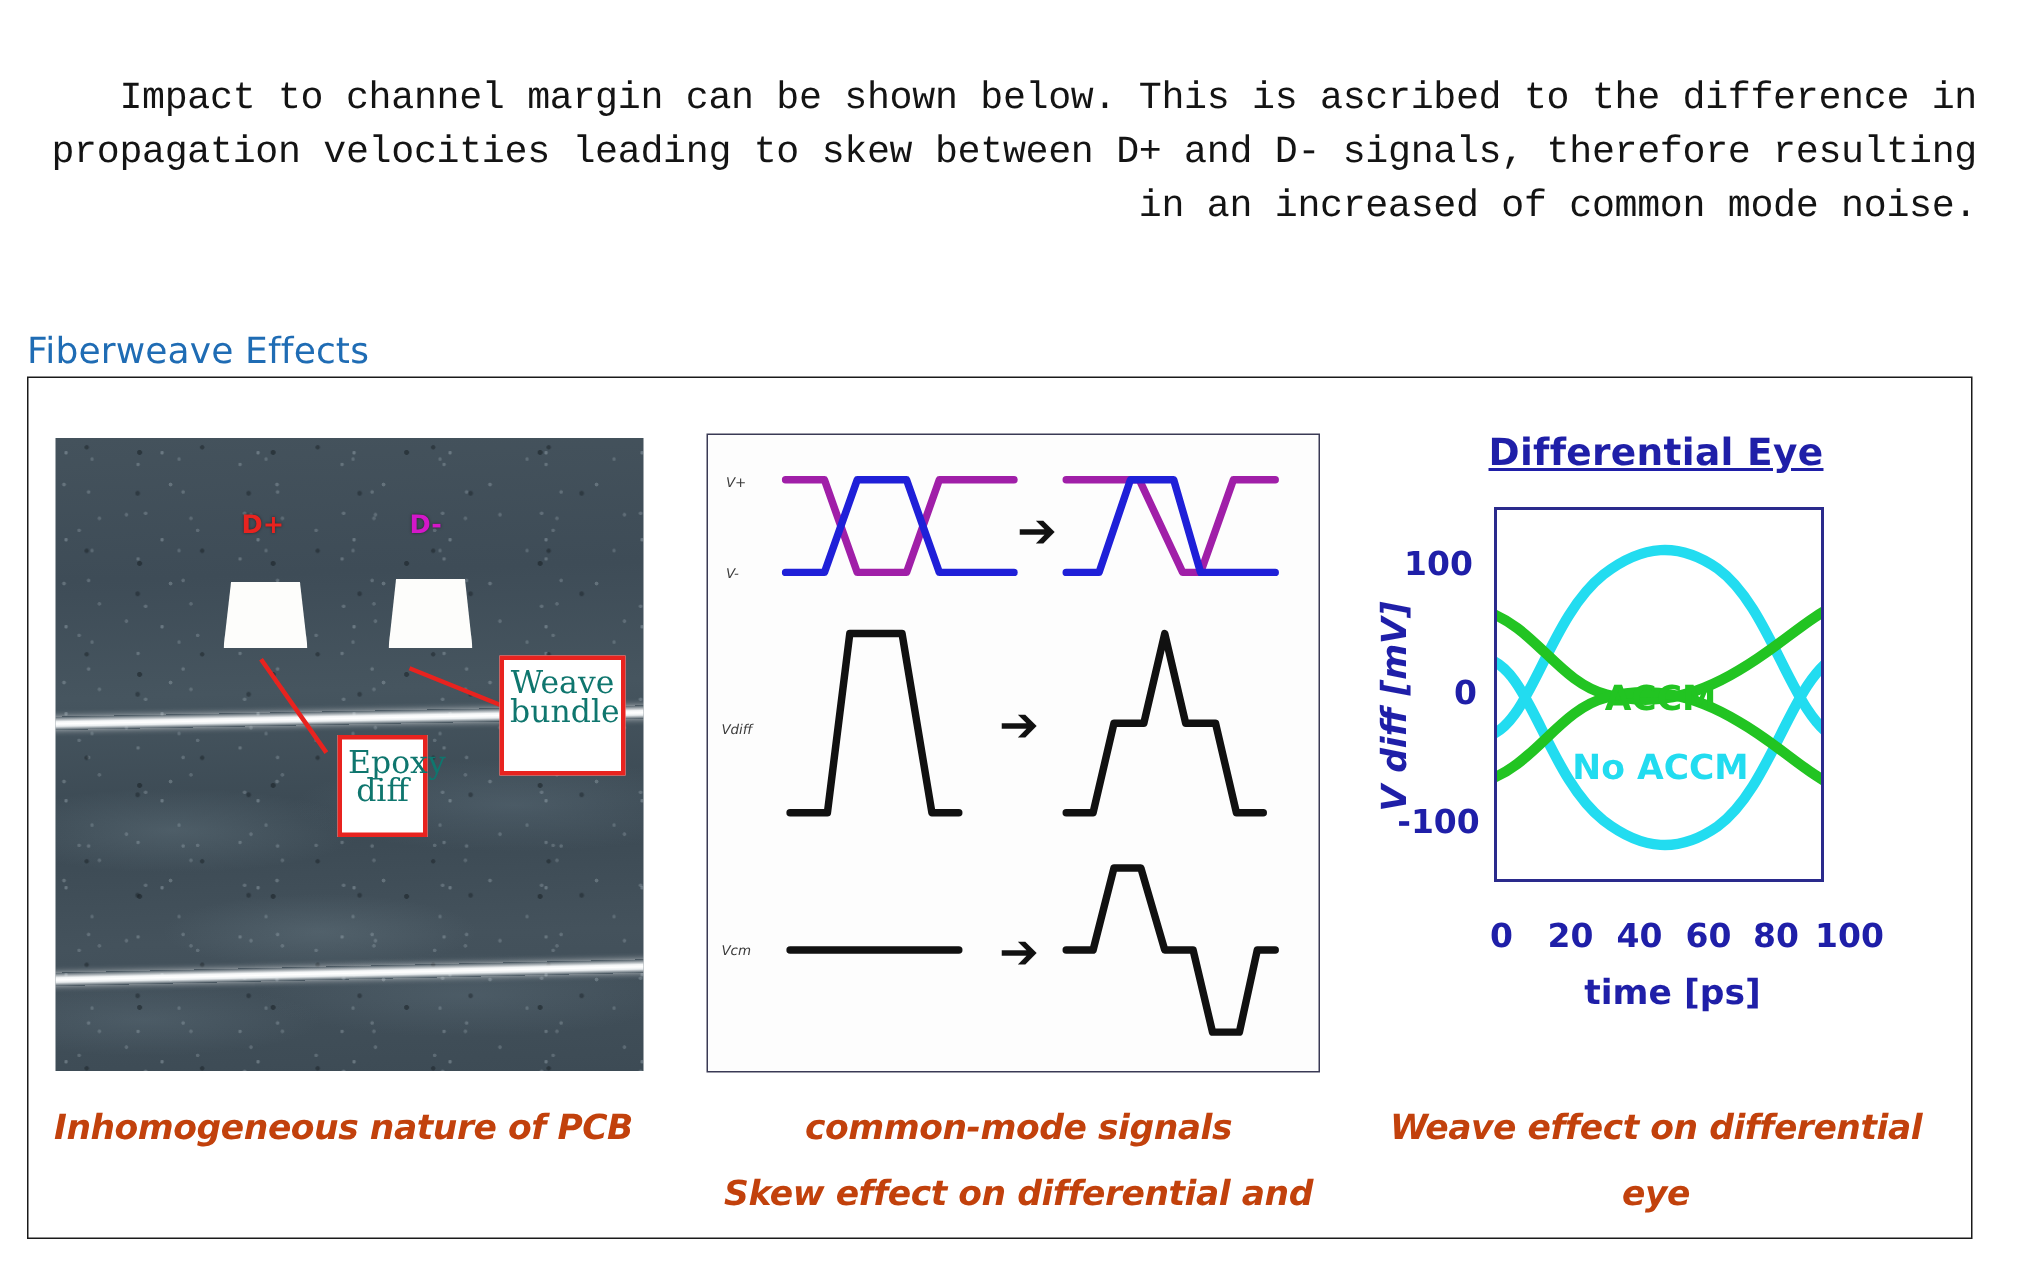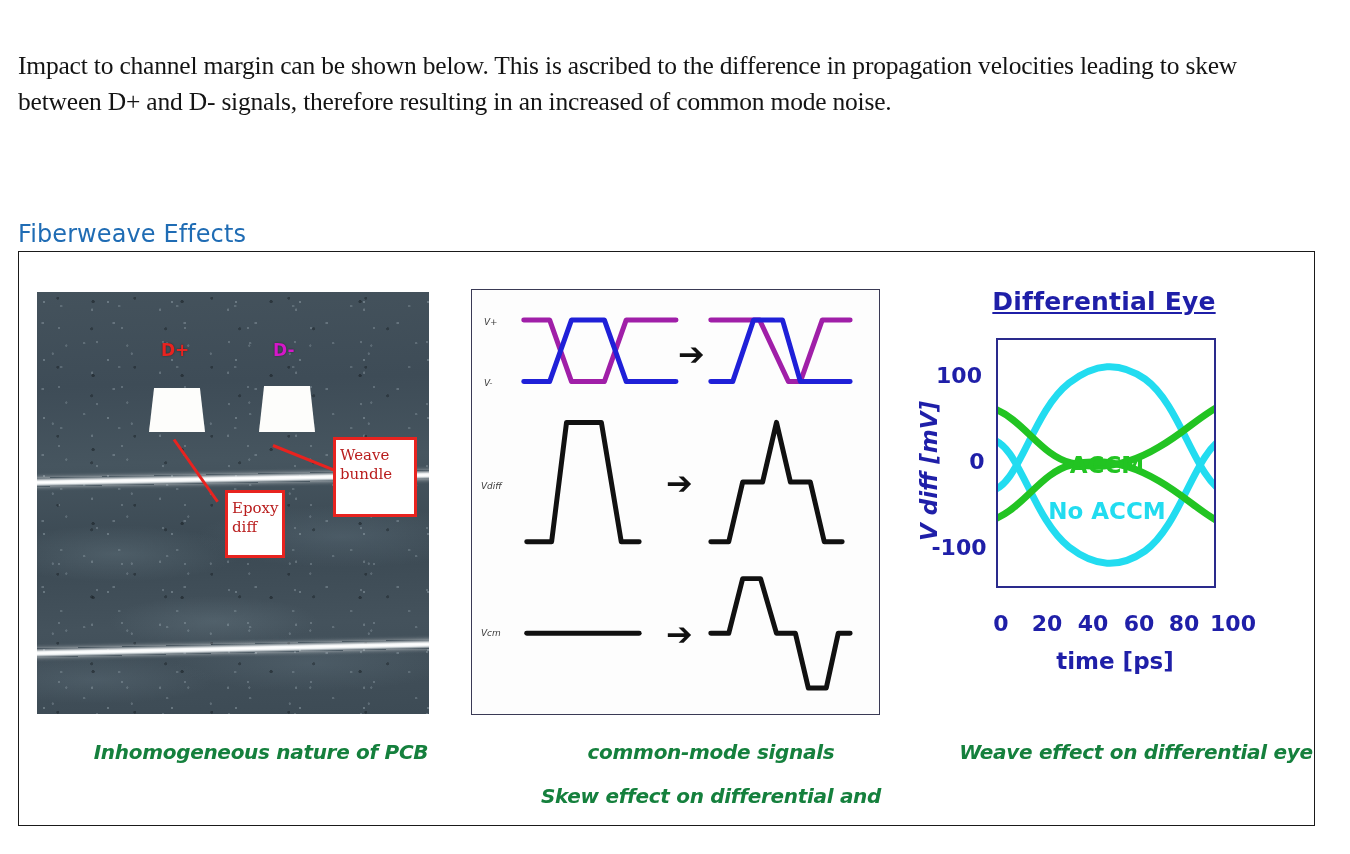--- a/index.html
+++ b/index.html
@@ -17,22 +17,23 @@
 
   
   #intro-paragraph {
     position: absolute;
     left: 18px;
     top: 22px;
     width: 1300px;
     font-size: 25.5px;
     line-height: 36px;
     color: #141414;
-    font-family: Liberation Serif, serif;
+    font-family: Liberation Mono, monospace;
     letter-spacing: -0.2px;
+    text-align: right;
   }
 
   
   #section-heading {
     position: absolute;
     left: 18px;
     top: 200px;
     font-size: 24px;
     font-weight: normal;
     color: #1f6cb4;
@@ -121,24 +122,25 @@
     font-size: 17px;
     text-shadow: 0 0 2px rgba(0,0,0,.5);
   }
   #pcb-label-dplus  { left: 124px; top: 48px; color: #e8231f; }
   #pcb-label-dminus { left: 236px; top: 48px; color: #d417c9; }
 
   .callout {
     position: absolute;
     background: #ffffff;
     border: 3px solid #e8231f;
-    color: #b91c1c;
+    color: #0f766e;
     font-family: "DejaVu Serif", serif;
-    font-size: 15px;
+    font-size: 21px;
     line-height: 19px;
+    text-align: center;
     padding: 6px 4px;
     box-sizing: border-box;
   }
   #callout-epoxy  { left: 188px; top: 198px; width: 60px;  height: 68px; }
   #callout-weave  { left: 296px; top: 145px; width: 84px;  height: 80px; }
 
   .leader {
     position: absolute;
     background: #e8231f;
     transform-origin: 0 50%;
@@ -194,26 +196,25 @@
     font-weight: bold;
     font-size: 23px;
   }
 
   
   .caption {
     position: absolute;
     font-family: "DejaVu Sans", sans-serif;
     font-style: italic;
     font-weight: bold;
-    font-size: 20px;
-    color: #15803d;
+    font-size: 23px;
+    color: #c2410c;
     text-align: center;
     line-height: 44px;
     letter-spacing: -0.3px;
-    margin-left: 32px;
   }
   #caption-pcb  { left: 10px;  top: 478px; width: 400px; }
   #caption-wave { left: 440px; top: 478px; width: 440px; }
   #caption-eye  { left: 890px; top: 478px; width: 390px; }
 </style>
 </head>
 <body>
 
 <p id="intro-paragraph">Impact to channel margin can be shown below. This is ascribed to the difference in propagation velocities leading to skew between D+ and D- signals, therefore resulting in an increased of common mode noise.</p>
 

